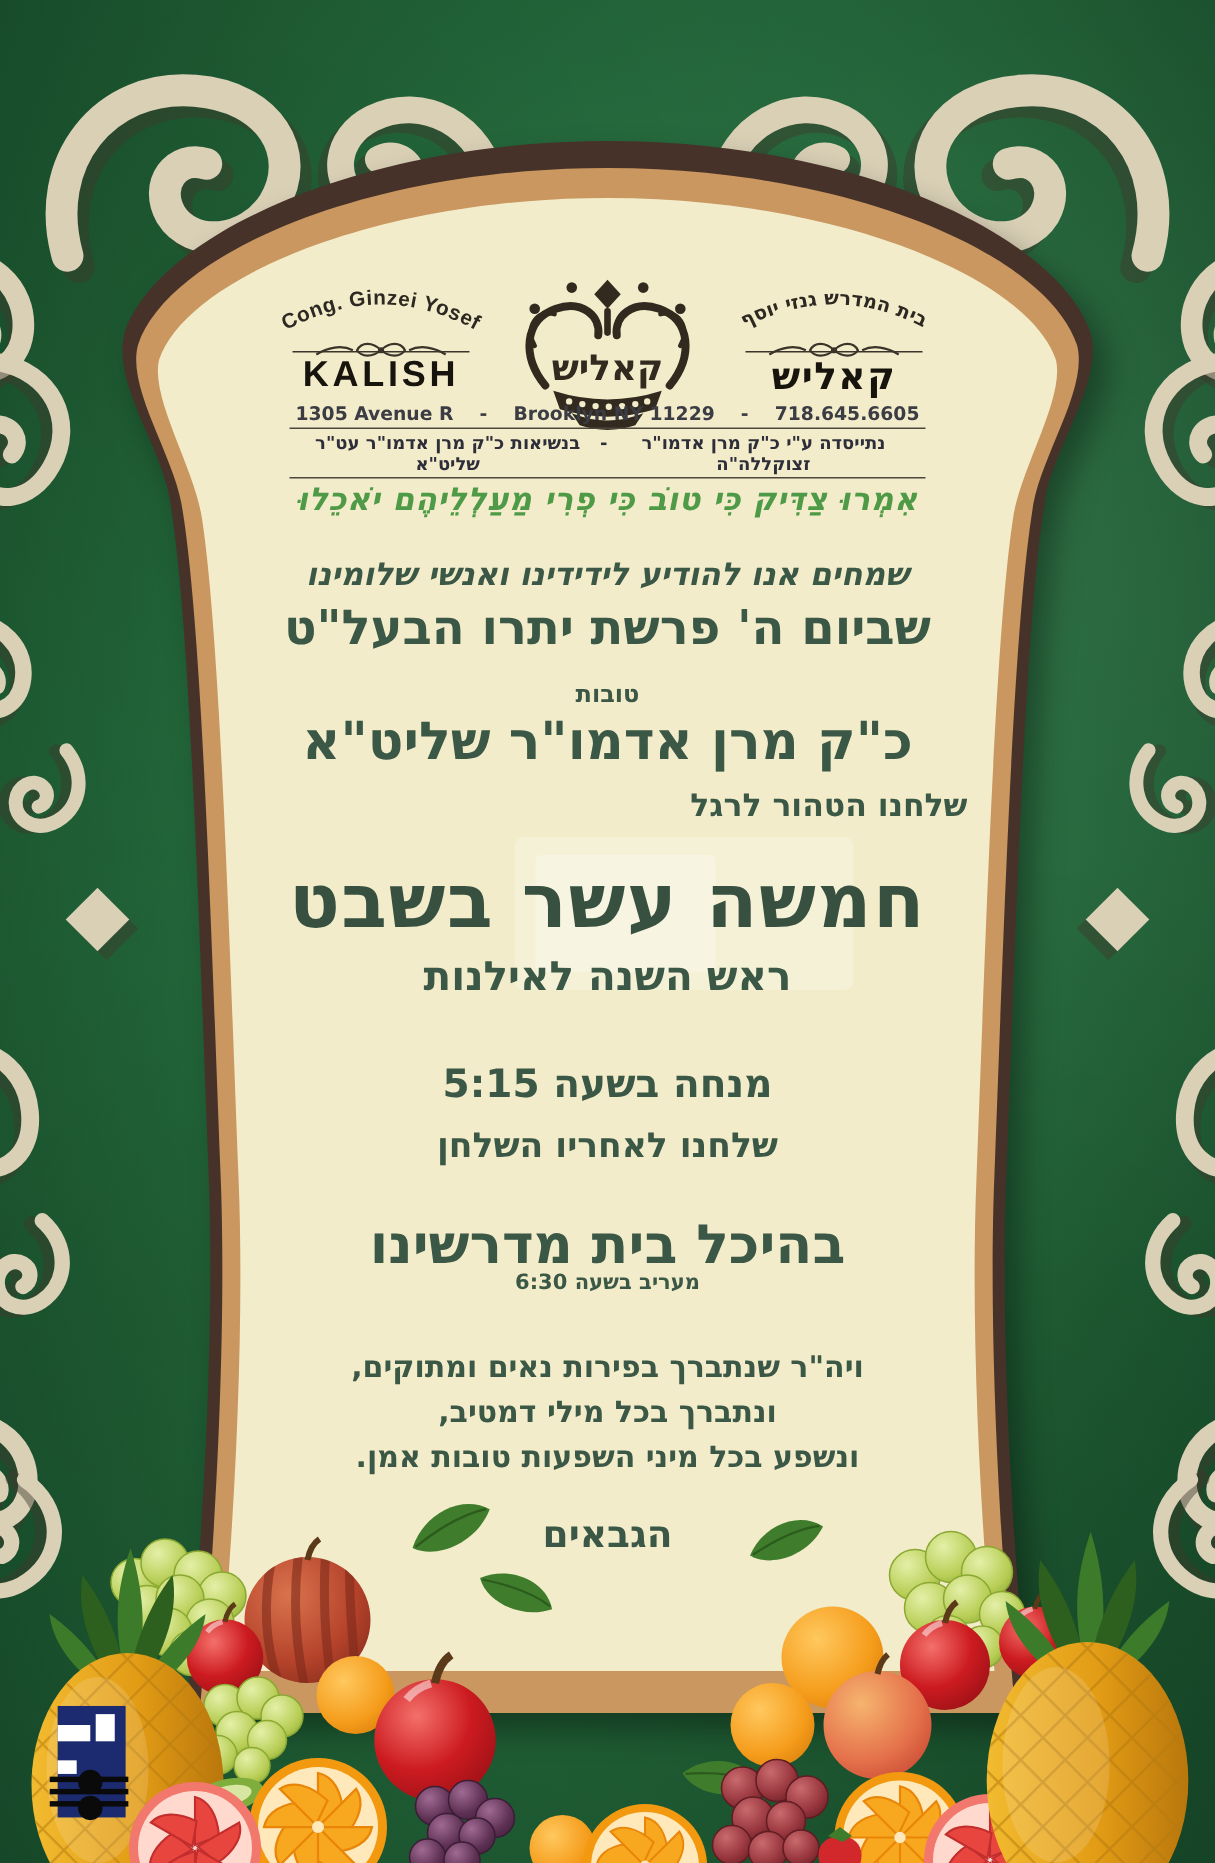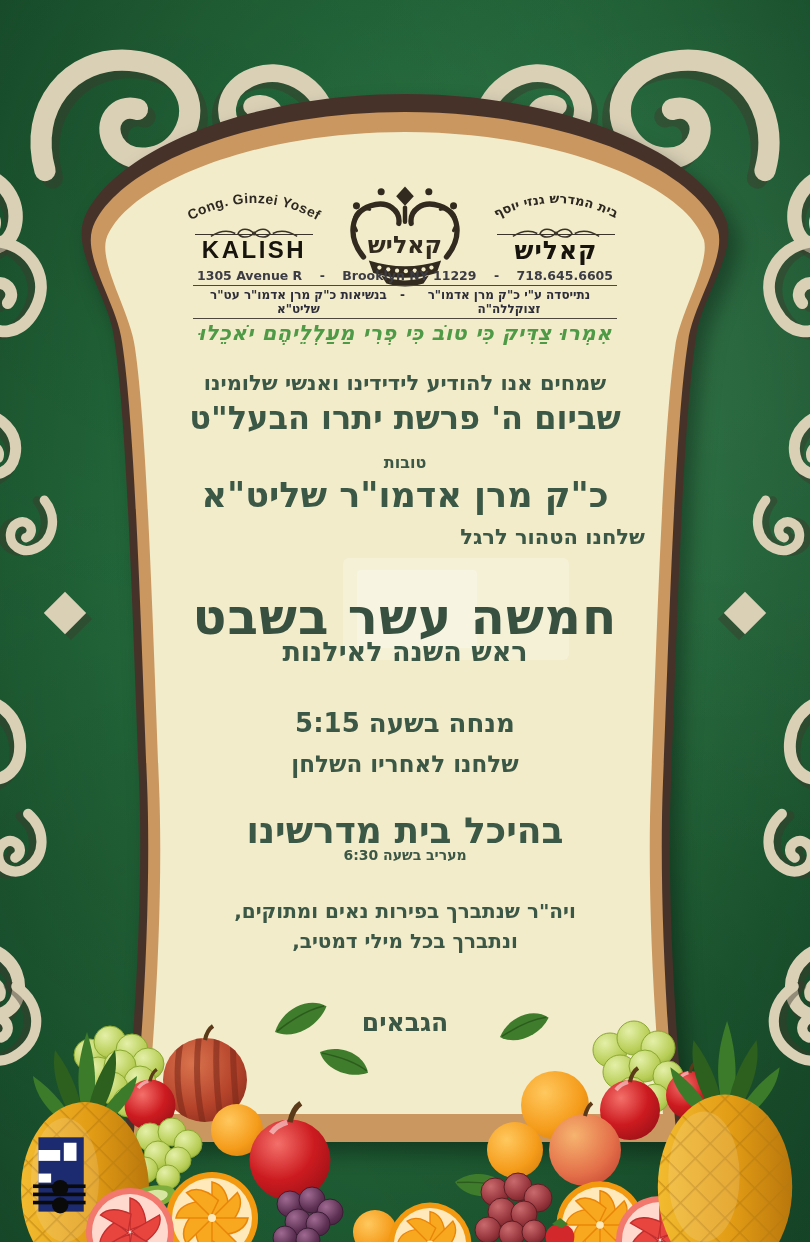--- a/index.html
+++ b/index.html
@@ -34,26 +34,26 @@
   .org-name{font-family:"Liberation Sans",sans-serif;font-weight:bold;font-size:24px;letter-spacing:2.5px;color:#17140e;margin-top:1px;}
   .org-name.heb-name{font-family:"DejaVu Sans",sans-serif;letter-spacing:1px;font-size:25px;}
   .crown{width:150px;height:118px;margin-top:-6px;}
   
   .addr{top:268px;left:193px;width:424px;font-size:12.5px;font-weight:bold;color:#3c3c44;}
   .addr-row{display:flex;justify-content:space-between;align-items:baseline;padding:0 4px;}
   .rule{border-bottom:1px solid #4c463c;margin:2px 0;}
   .addr-heb{direction:rtl;font-size:12px;color:#2e2e3a;}
   
   .verse{top:321px;font-size:21px;color:#4f9a47;letter-spacing:.5px;font-style:italic;}
-  .announce{top:371px;font-size:21px;}
+  .announce{top:371px;font-size:21px;font-style:italic;}
   .dayline{top:399px;font-size:32px;}
   .yaaroch{top:453px;font-size:16px;}
   .rebbe{top:475px;font-size:35px;}
   .tish{top:525px;font-size:21px;text-align:right;}
-  .title{top:572px;font-size:50px;letter-spacing:1px;color:#37503f;margin-top:16px;}
+  .title{top:572px;font-size:50px;letter-spacing:1px;color:#37503f;}
   .subtitle{top:636px;font-size:27px;}
   .mincha{top:708px;font-size:26px;}
   .after{top:751px;font-size:23px;}
   .loc{top:786px;font-size:36px;margin-top:24px;}
   .maariv{top:847px;font-size:14px;}
   .blessing{top:896px;font-size:20px;line-height:1.5;}
   .gabbaim{top:1008px;font-size:25px;}
   .fruits{position:absolute;left:0;bottom:0;width:810px;height:250px;z-index:6;}
   .studio-logo{position:absolute;left:33px;top:1136px;width:58px;height:86px;z-index:7;}
 </style>
@@ -231,20 +231,21 @@
     <div class="blk heb tish">שלחנו הטהור לרגל</div>
     <div class="blk heb title">חמשה עשר בשבט</div>
     <div class="blk heb subtitle">ראש השנה לאילנות</div>
     <div class="blk heb mincha">מנחה בשעה 5:15</div>
     <div class="blk heb after">שלחנו לאחריו השלחן</div>
     <div class="blk heb loc">בהיכל בית מדרשינו</div>
     <div class="blk heb maariv">מעריב בשעה 6:30</div>
     <div class="blk heb blessing">
       <div>ויה"ר שנתברך בפירות נאים ומתוקים,</div>
       <div>ונתברך בכל מילי דמטיב,</div>
+      <div>ונשפע בכל מיני השפעות טובות אמן.</div>
     </div>
     <div class="blk heb gabbaim">הגבאים</div>
   </div>
 
   <svg class="fruits" viewBox="0 0 810 250" aria-hidden="true">
     <defs>
       <pattern id="pinepat" width="20" height="20" patternUnits="userSpaceOnUse" patternTransform="rotate(45)">
         <path d="M0 0H20M0 0V20" stroke="#b47a10" stroke-width="3"></path>
       </pattern>
       <linearGradient id="gPine" x1="0" y1="0" x2="1" y2="0">

